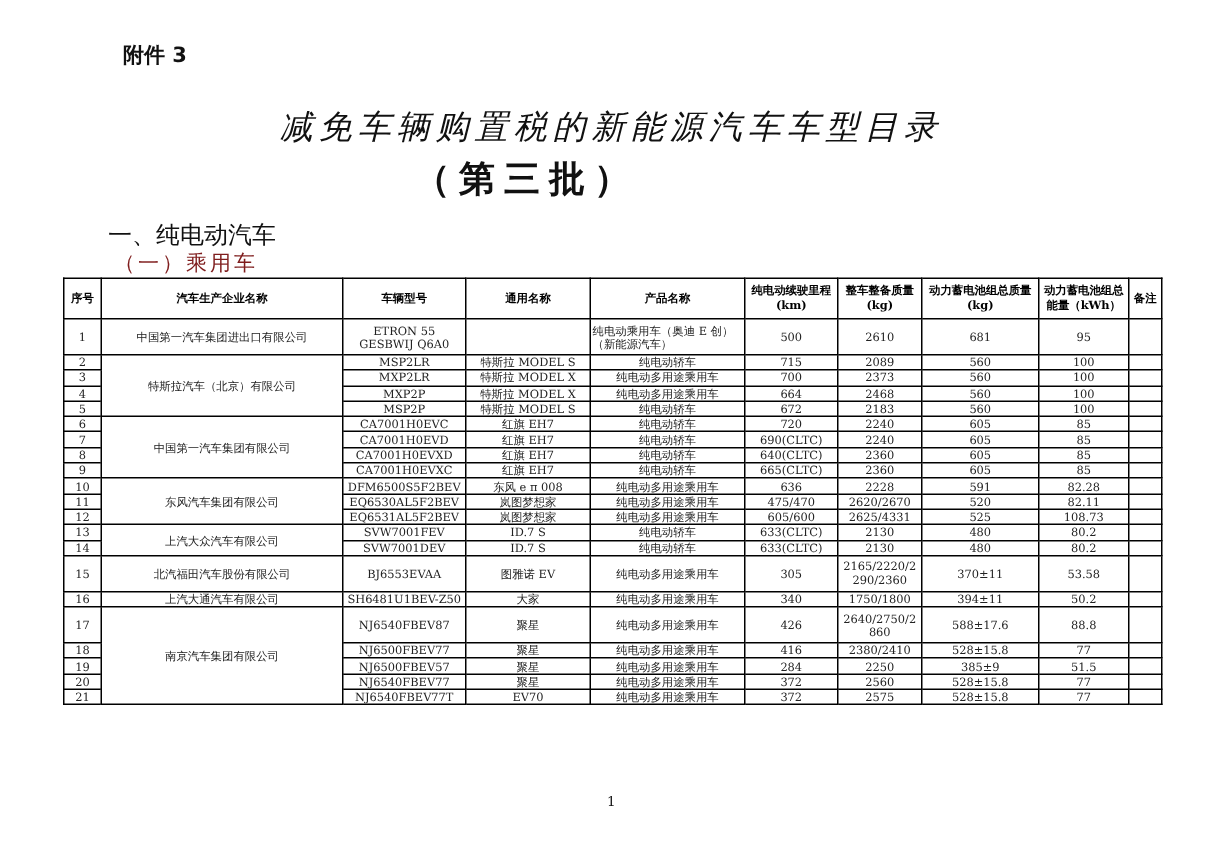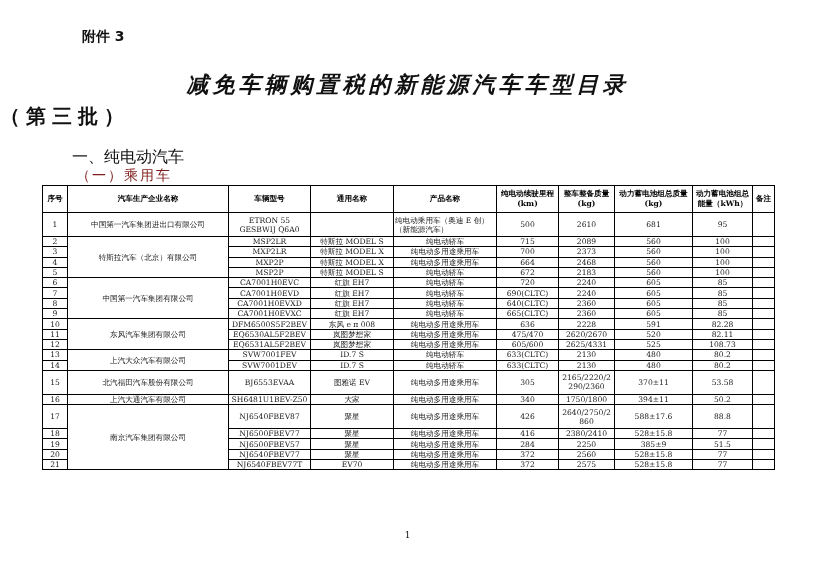--- a/index.html
+++ b/index.html
@@ -1,23 +1,23 @@
 <!DOCTYPE html>
 <html><head>
 <meta charset="utf-8">
 <style>
   html, body { margin: 0; padding: 0; background: #ffffff; }
   body { width: 815px; height: 575px; position: relative; overflow: hidden;
          font-family: "DejaVu Sans", "Liberation Sans", sans-serif; color: #111; }
   .attach { position: absolute; left: 42px; top: 28px; font-size: 14px; font-weight: bold; padding-left: 40px; }
   .title { position: absolute; left: 0; width: 815px; top: 70px; text-align: center;
-           font-family: "DejaVu Serif", "Liberation Serif", serif; font-size: 22px; font-weight: bold;
+           font-family: "DejaVu Serif", "Liberation Serif", serif; font-size: 22px; font-weight: normal;
            letter-spacing: 4px; font-style: italic; }
-  .subtitle { position: absolute; left: 0; width: 702px; top: 103px; text-align: left;
-              font-family: "DejaVu Serif", "Liberation Serif", serif; font-size: 20px; font-weight: bold;
+  .subtitle { position: absolute; left: 0; width: 702px; top: 103px; text-align: center;
+              font-family: "DejaVu Serif", "Liberation Serif", serif; font-size: 24px; font-weight: bold;
               letter-spacing: 6px; }
   .sec1 { position: absolute; left: 72px; top: 147px; font-size: 16px; font-weight: normal; }
   .sec2 { position: absolute; left: 76px; top: 167px; font-size: 14px; color: #7f1d1d; letter-spacing: 2px; }
   table.main { position: absolute; left: 42px; top: 185px; border-collapse: collapse;
                table-layout: fixed; width: 732px; }
   table.main td, table.main th {
     border: 1px solid #000; padding: 0 1px; text-align: center; vertical-align: middle;
     font-family: "DejaVu Serif", "Liberation Serif", serif; font-size: 7.6px; line-height: 9px;
     color: #222; overflow: hidden; white-space: nowrap;
   }

